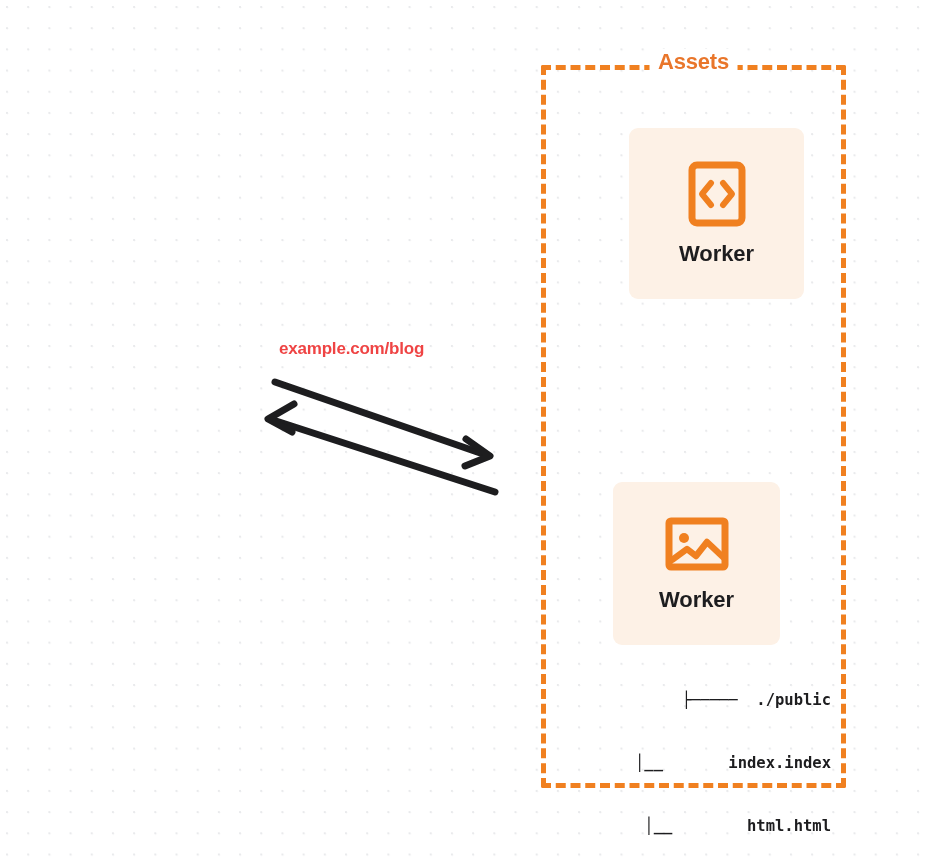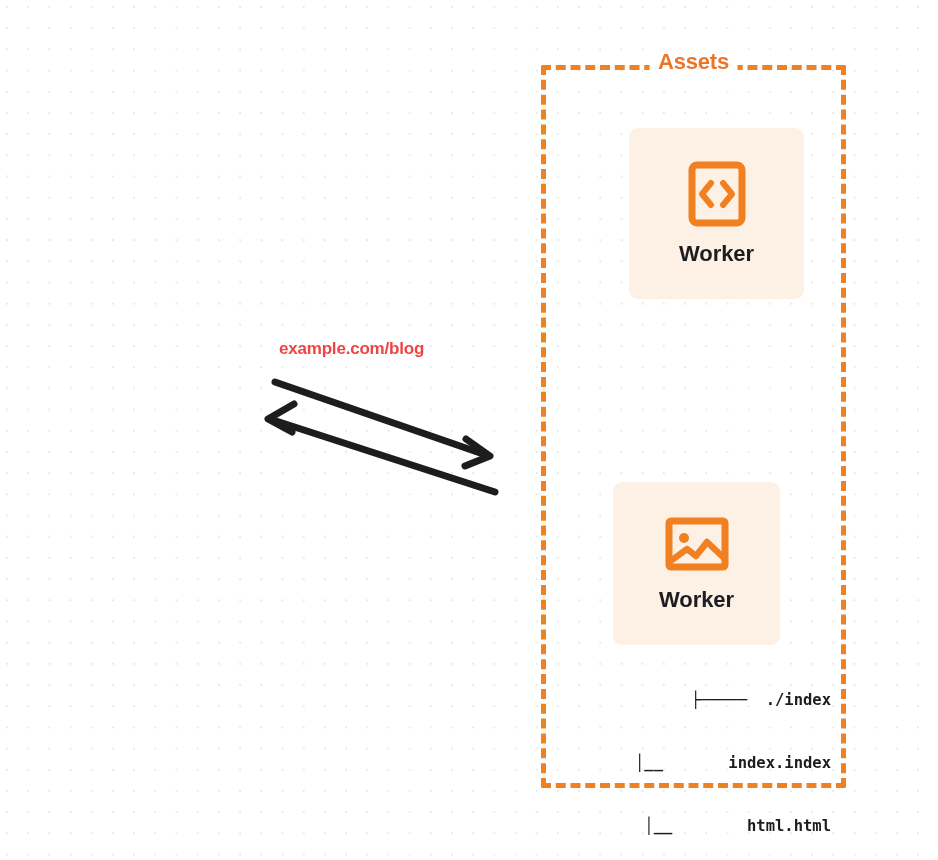--- a/index.html
+++ b/index.html
@@ -195,20 +195,20 @@
         <svg viewBox="0 0 64 56" width="64" height="56">
           <rect x="4" y="5" width="56" height="46" rx="2" ry="2" fill="none" stroke="#f08020" stroke-width="7"></rect>
           <circle cx="19" cy="22" r="5" fill="#f08020"></circle>
           <polyline points="7,44 22,33 31,40 42,26 59,42" fill="none" stroke="#f08020" stroke-width="6.5" stroke-linecap="round" stroke-linejoin="round"></polyline>
         </svg>
       </div>
       <div class="card-label">Worker</div>
     </div>
 
     <div class="file-tree">
-      <span class="tree-row">├─────  ./index</span>
+      <span class="tree-row">├─────  ./public</span>
       <span class="tree-row">│__       index.index</span>
       <span class="tree-row">│__        html.html</span>
       
     </div>
 
   </div>
 </div>
 
 </body></html>

